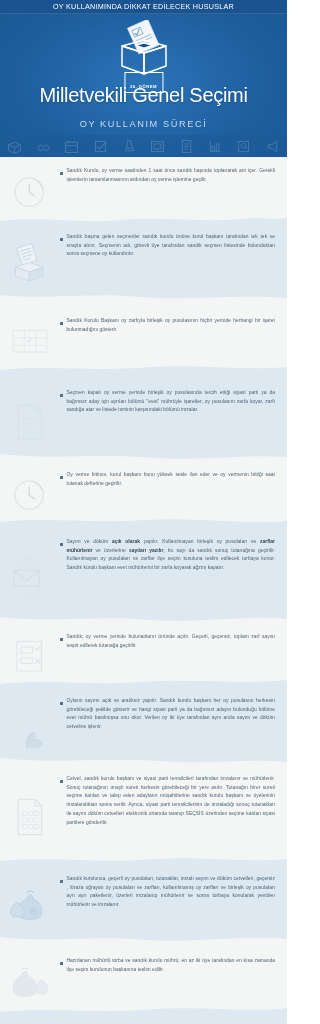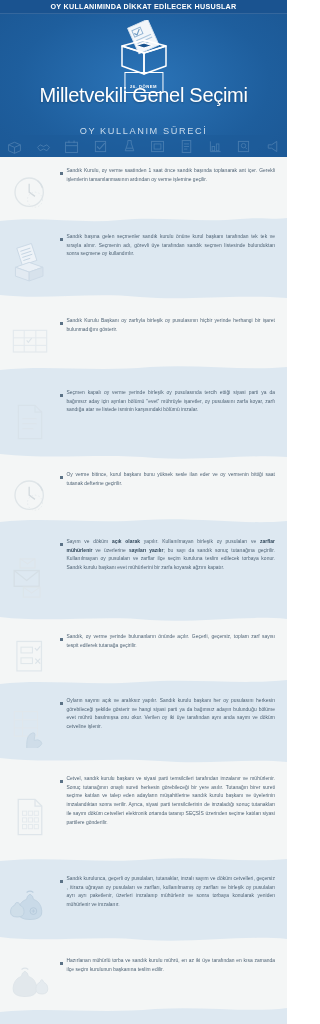--- a/index.html
+++ b/index.html
@@ -33,21 +33,21 @@
     height: 14px;
     background: #1a5390;
     display: flex;
     align-items: center;
     justify-content: center;
     border-bottom: 1px solid rgba(255,255,255,0.12);
   }
   .header-topbar-title {
     color: #ffffff;
     font-size: 7.2px;
-    font-weight: bold;
+    font-weight: normal;
     letter-spacing: 0.25px;
     white-space: nowrap;
   }
 
   .header-body {
     position: relative;
     height: 121px;
     display: flex;
     flex-direction: column;
     align-items: center;
@@ -69,21 +69,21 @@
     letter-spacing: -0.3px;
     margin-top: 2px;
     text-shadow: 0 1px 2px rgba(0,0,0,0.25);
     white-space: nowrap;
   }
 
   .sub-title {
     color: #cbdcec;
     font-size: 9.2px;
     letter-spacing: 1.6px;
-    margin-top: 19px;
+    margin-top: 12px;
     white-space: nowrap;
   }
 
   .icon-strip {
     position: absolute;
     left: 0;
     bottom: 0;
     width: 287px;
     height: 22px;
     background: #1d5b99;

